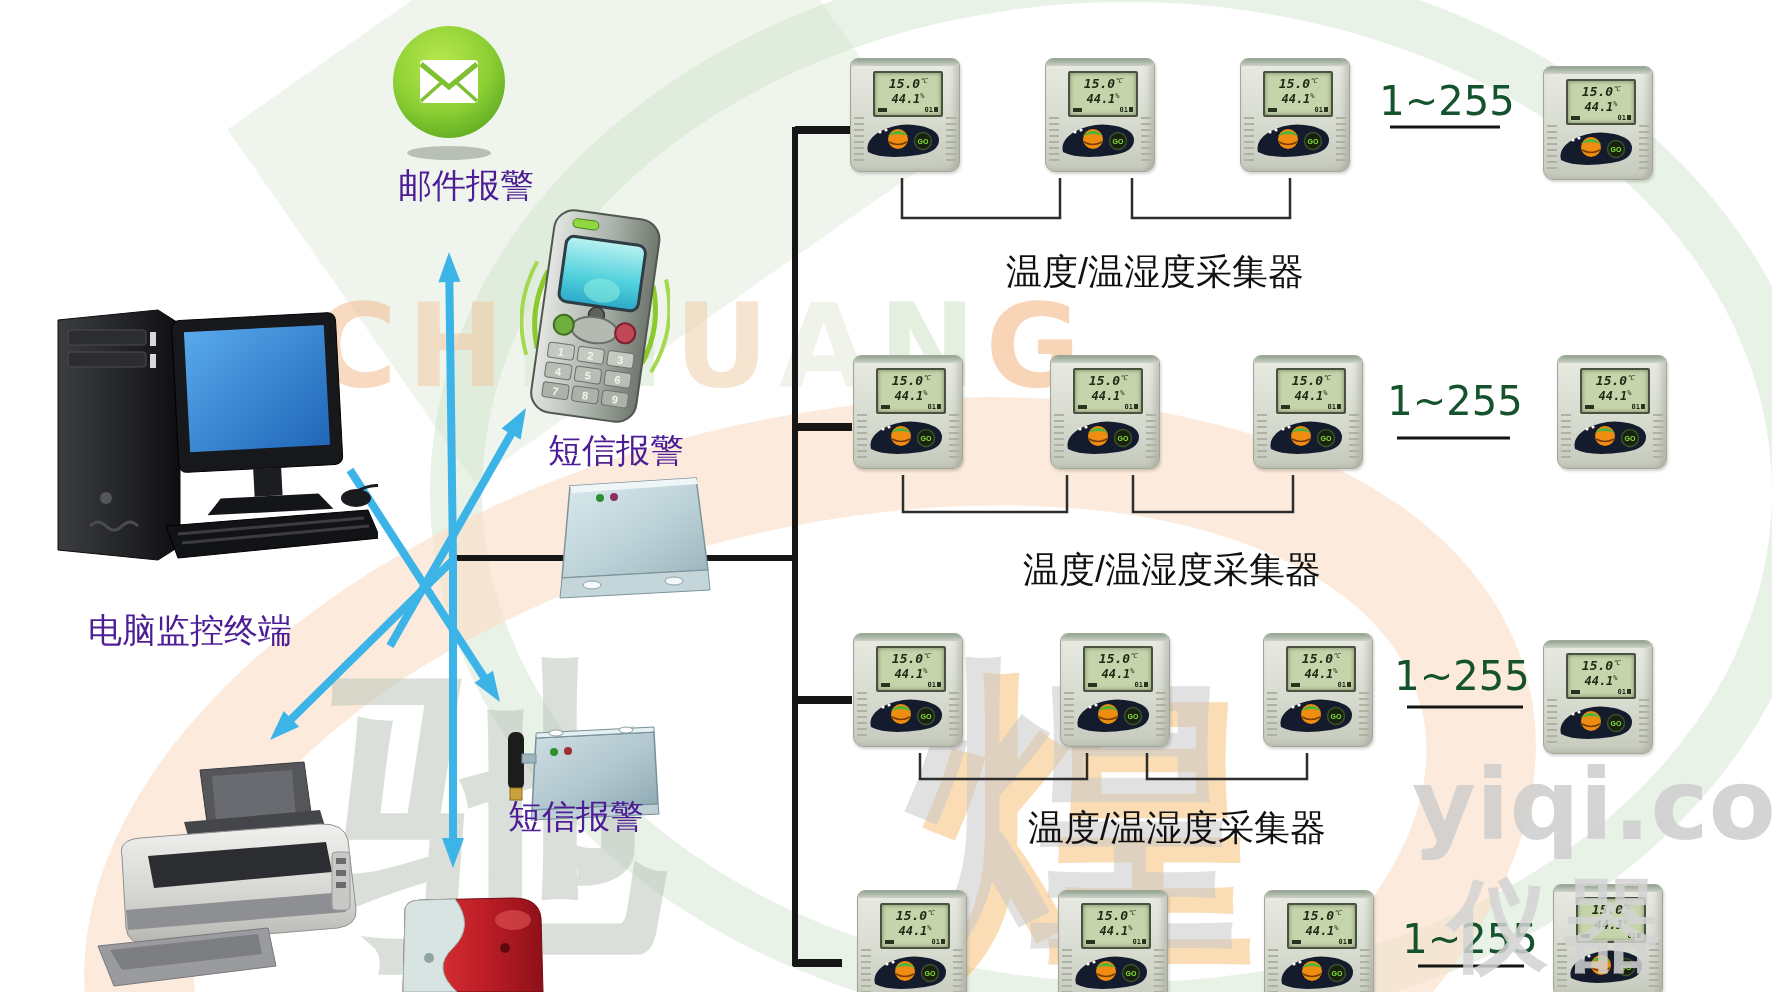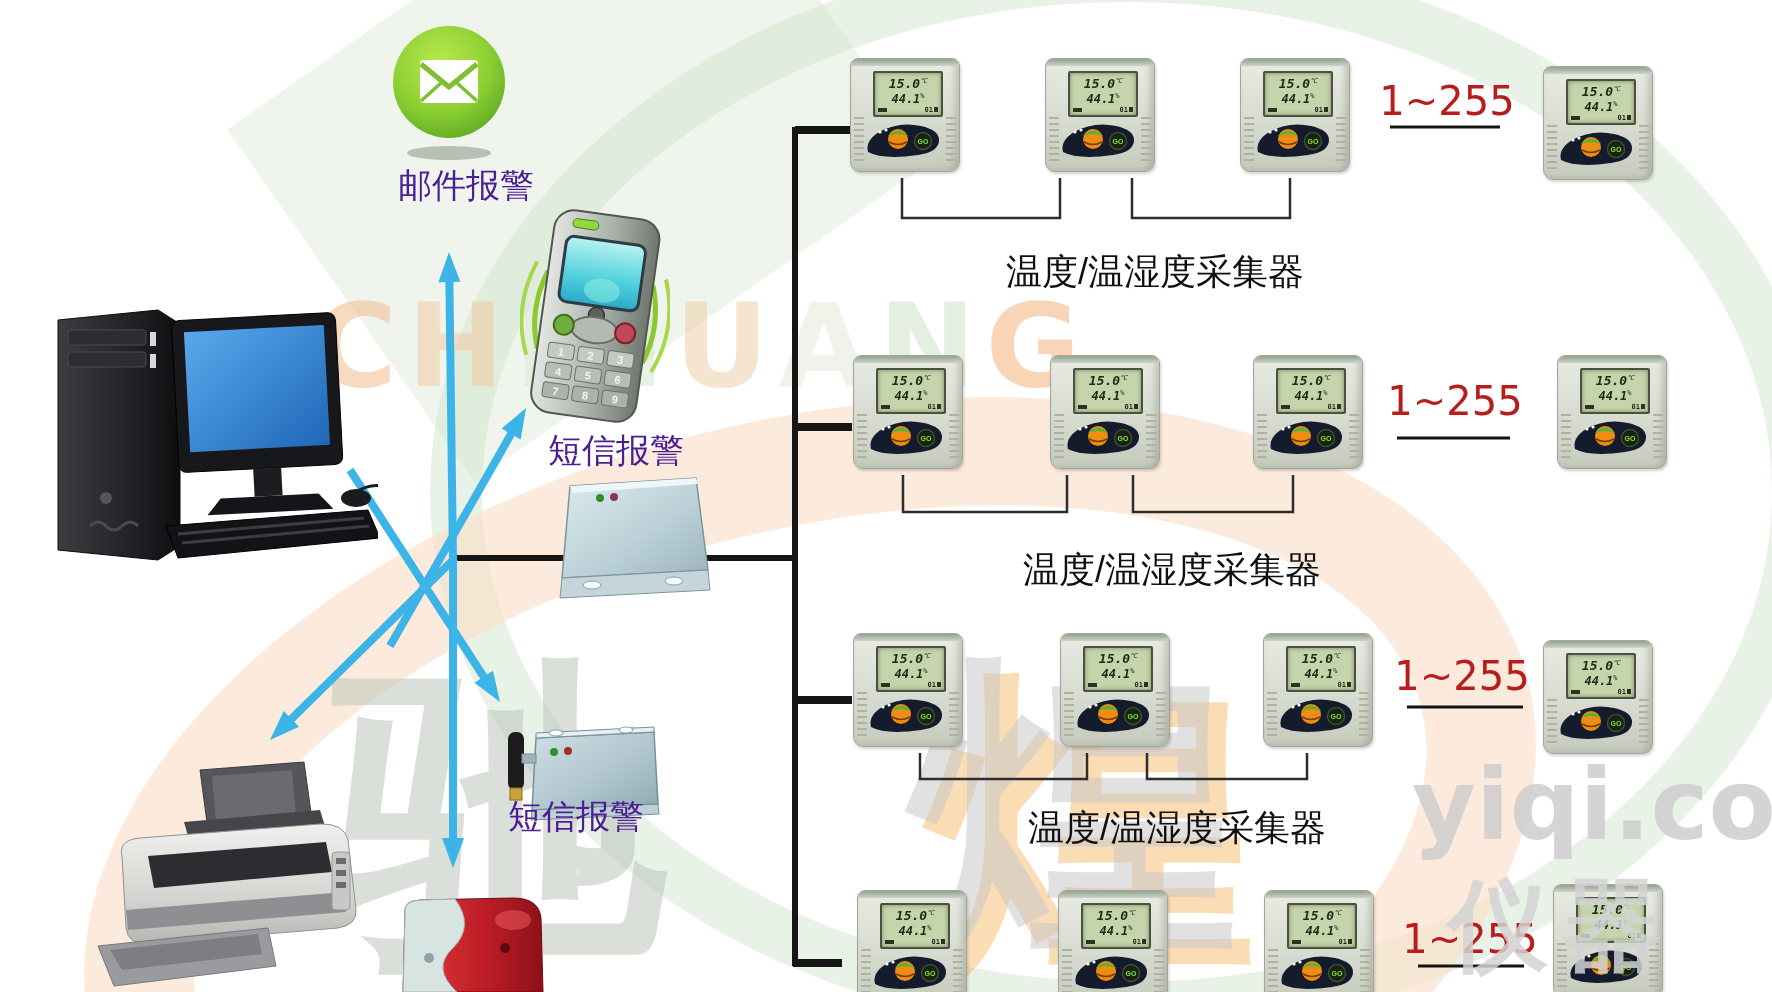--- a/index.html
+++ b/index.html
@@ -12,21 +12,21 @@
   .wm-ring2{left:70px;top:420px;width:1260px;height:660px;border:110px solid rgba(250,223,199,.62);border-radius:50%;transform:rotate(-14deg);}
   .wm-letters{left:312px;top:288px;display:flex;gap:10px;font-family:"DejaVu Sans",sans-serif;
               font-weight:bold;font-size:116px;line-height:1;opacity:.55;z-index:1;}
   .wm-char{position:absolute;z-index:1;font-size:330px;line-height:1;font-weight:bold;
            font-family:"DejaVu Sans",sans-serif;}
   .wm-site{position:absolute;z-index:6;font-weight:bold;font-family:"DejaVu Sans",sans-serif;}
   
   .lbl{position:absolute;z-index:5;font-size:34px;color:#4c1d95;white-space:nowrap;}
   .sec-label{position:absolute;z-index:5;transform:translateX(-50%);font-size:36px;font-weight:500;
              color:#101010;white-space:nowrap;}
-  .range{position:absolute;z-index:5;transform:translateX(-50%);font-size:40px;color:#b91c1c;
+  .range{position:absolute;z-index:5;transform:translateX(-50%);font-size:40px;color:#14532d;
          font-family:"DejaVu Sans",sans-serif;white-space:nowrap;}
   
   #wires{position:absolute;left:0;top:0;z-index:2;}
   
   .grp{position:absolute;z-index:3;}
   
   .device{position:absolute;z-index:3;width:108px;height:112px;border-radius:8px 8px 10px 10px;
           background:linear-gradient(180deg,#e9ebe3 0%,#d8dbd0 55%,#c6cabd 100%);
           border:1px solid #a3a798;box-shadow:inset -4px 0 6px rgba(120,125,110,.35),1px 2px 3px rgba(0,0,0,.18);}
   .dev-cap{position:absolute;left:0;top:0;right:0;height:7px;border-radius:8px 8px 0 0;
@@ -210,20 +210,21 @@
         <path d="M178,198 L276,198 L290,214 L164,214 Z" fill="#141519"></path>
       </g>
 
       <path d="M128,228 L330,212 L342,240 L140,260 Z" fill="#121317" stroke="#000"></path>
       <path d="M140,236 L326,220 M144,245 L331,228" stroke="#3c3d42" stroke-width="3" fill="none"></path>
 
       <ellipse cx="318" cy="200" rx="15" ry="9" fill="#1a1b1f"></ellipse>
       <path d="M318,194 q20,-12 34,-2" fill="none" stroke="#1a1b1f" stroke-width="3"></path>
     </svg>
   </div>
+  <div class="lbl" style="left:88px;top:608px;">电脑监控终端</div>
 
   <div class="grp" style="left:548px;top:472px;z-index:4;">
     <svg width="172" height="132" viewBox="0 0 172 132">
       <defs>
           <linearGradient id="cv" x1="0" y1="0" x2="1" y2="1">
         <stop offset="0%" stop-color="#dcebee"></stop>
             <stop offset="55%" stop-color="#bcd2d8"></stop>
             <stop offset="100%" stop-color="#9cb4bc"></stop>
       </linearGradient>
         </defs>

